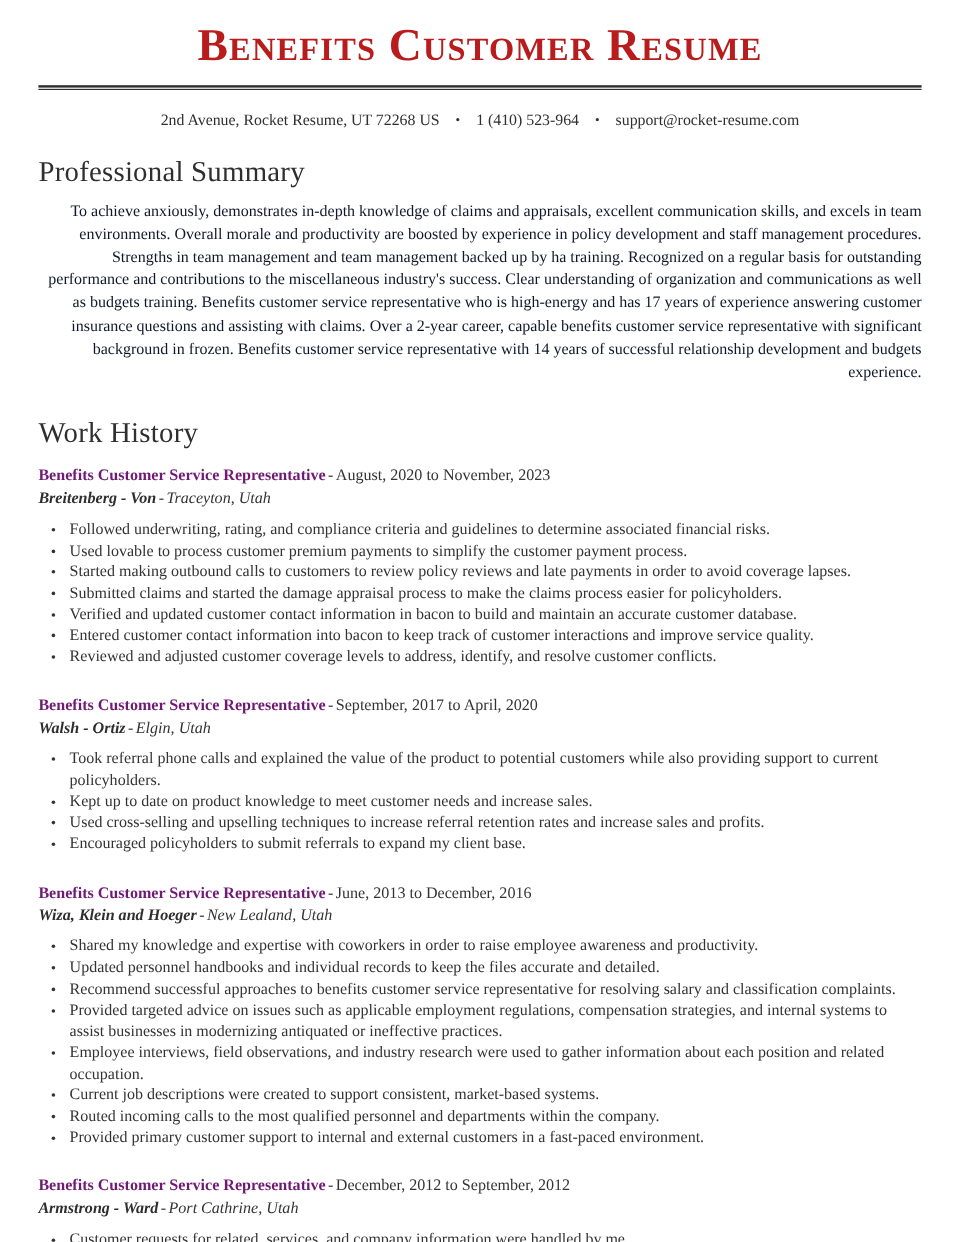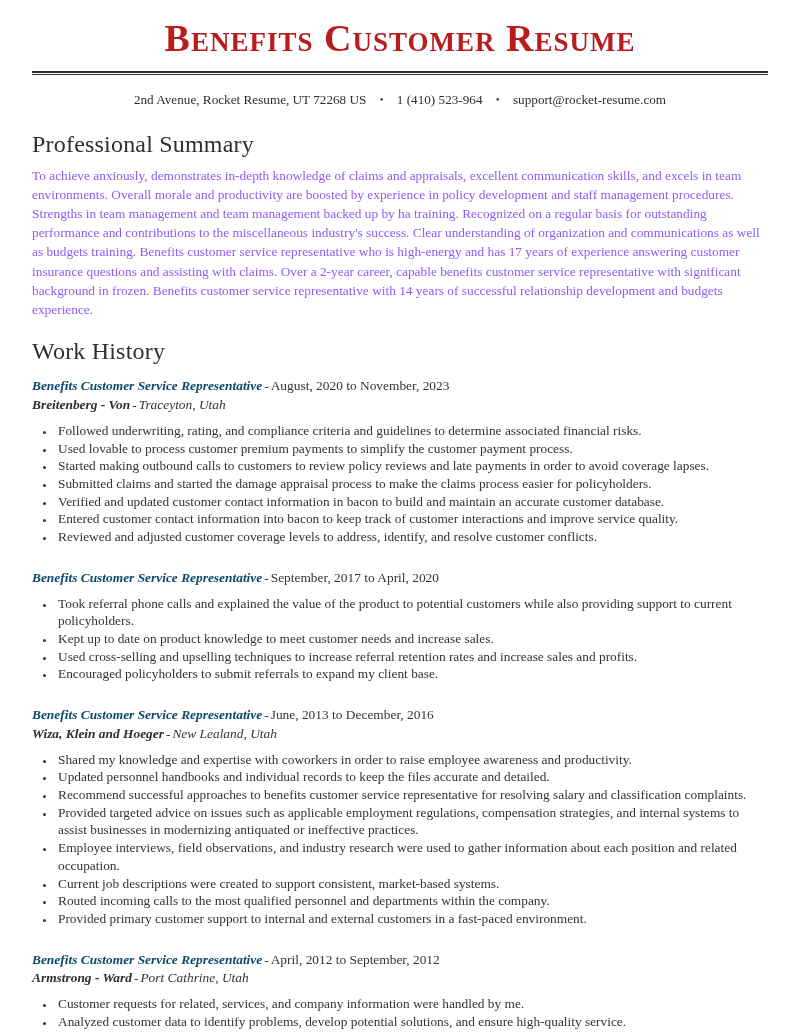--- a/index.html
+++ b/index.html
@@ -44,38 +44,39 @@
   }
 
   
   h2 {
     font-size: 24px;
     font-weight: 400;
     color: #2f2f2f;
     letter-spacing: 0.2px;
   }
   .summary h2 { margin-top: 23px; }
-  .work h2 { margin-top: 19px; }
+  .work h2 { margin-top: 29px; }
 
   .summary p {
     margin-top: 8px;
     font-size: 13.35px;
     line-height: 19.2px;
-    color: #8b5cf6;
+    color: #0f172a;
+    text-align: right;
   }
 
   
   .job { margin-top: 23px; }
   .job:first-of-type { margin-top: 12px; }
   .job-title-line {
     font-size: 13.4px;
     line-height: 18.8px;
     color: #333333;
   }
-  .job-title { font-weight: 700; color: #0c4a6e; font-style: italic; }
+  .job-title { font-weight: 700; color: #701a75; }
   .job-company-line {
     font-size: 13.4px;
     line-height: 18.8px;
     font-style: italic;
   }
   .job-company { font-weight: 700; color: #2e2e2e; }
   .sep { margin: 0 2px; }
   .job ul {
     margin-top: 7px;
     padding-left: 24px;
@@ -128,20 +129,23 @@
         <li>Verified and updated customer contact information in bacon to build and maintain an accurate customer database.</li>
         <li>Entered customer contact information into bacon to keep track of customer interactions and improve service quality.</li>
         <li>Reviewed and adjusted customer coverage levels to address, identify, and resolve customer conflicts.</li>
       </ul>
     </article>
 
     <article class="job">
       <div class="job-title-line">
         <span class="job-title">Benefits Customer Service Representative</span><span class="sep">-</span><span>September, 2017 to April, 2020</span>
       </div>
+      <div class="job-company-line">
+        <span class="job-company">Walsh - Ortiz</span><span class="sep">-</span><span>Elgin, Utah</span>
+      </div>
       <ul>
         <li>Took referral phone calls and explained the value of the product to potential customers while also providing support to current policyholders.</li>
         <li>Kept up to date on product knowledge to meet customer needs and increase sales.</li>
         <li>Used cross-selling and upselling techniques to increase referral retention rates and increase sales and profits.</li>
         <li>Encouraged policyholders to submit referrals to expand my client base.</li>
       </ul>
     </article>
 
     <article class="job">
       <div class="job-title-line">
@@ -157,21 +161,21 @@
         <li>Provided targeted advice on issues such as applicable employment regulations, compensation strategies, and internal systems to assist businesses in modernizing antiquated or ineffective practices.</li>
         <li>Employee interviews, field observations, and industry research were used to gather information about each position and related occupation.</li>
         <li>Current job descriptions were created to support consistent, market-based systems.</li>
         <li>Routed incoming calls to the most qualified personnel and departments within the company.</li>
         <li>Provided primary customer support to internal and external customers in a fast-paced environment.</li>
       </ul>
     </article>
 
     <article class="job">
       <div class="job-title-line">
-        <span class="job-title">Benefits Customer Service Representative</span><span class="sep">-</span><span>April, 2012 to September, 2012</span>
+        <span class="job-title">Benefits Customer Service Representative</span><span class="sep">-</span><span>December, 2012 to September, 2012</span>
       </div>
       <div class="job-company-line">
         <span class="job-company">Armstrong - Ward</span><span class="sep">-</span><span>Port Cathrine, Utah</span>
       </div>
       <ul>
         <li>Customer requests for related, services, and company information were handled by me.</li>
         <li>Analyzed customer data to identify problems, develop potential solutions, and ensure high-quality service.</li>
         <li>Scheduled and coordinated client and photo studio staff appointments.</li>
 
       </ul>

